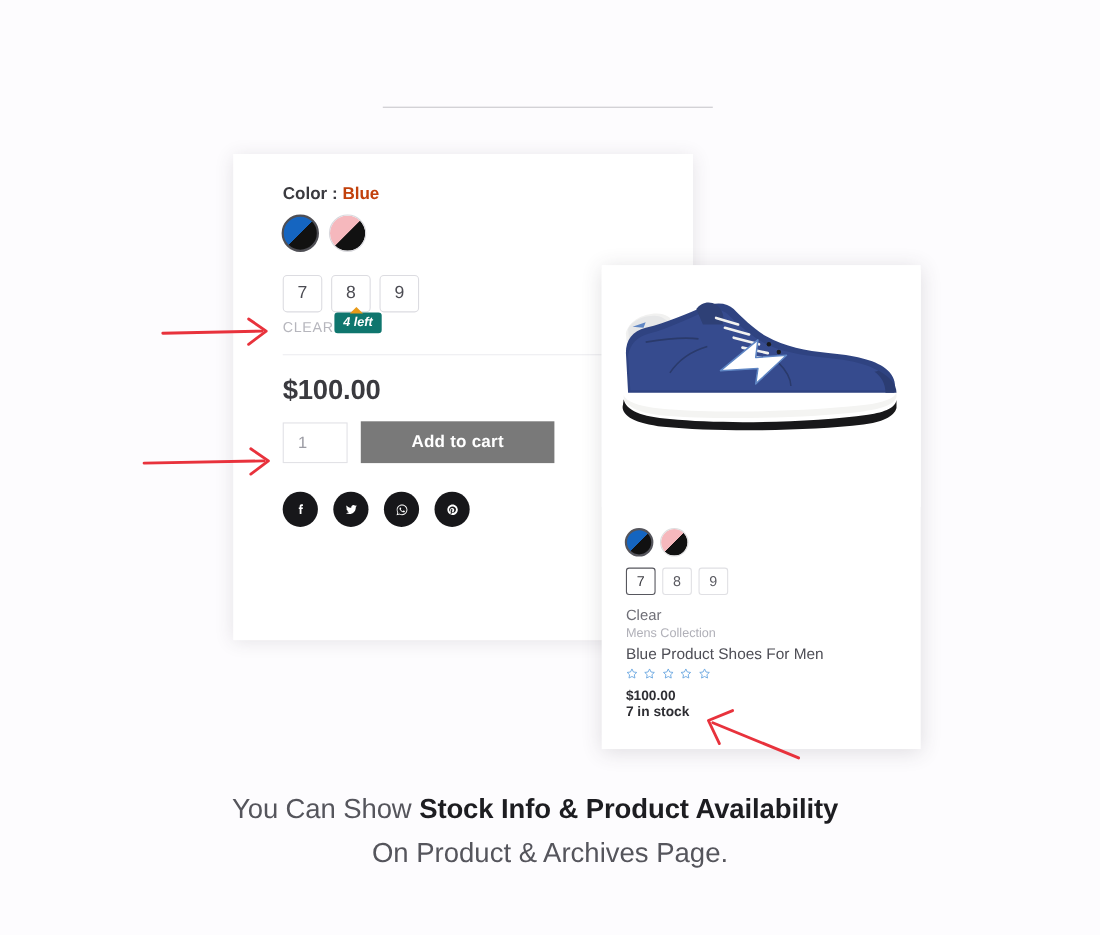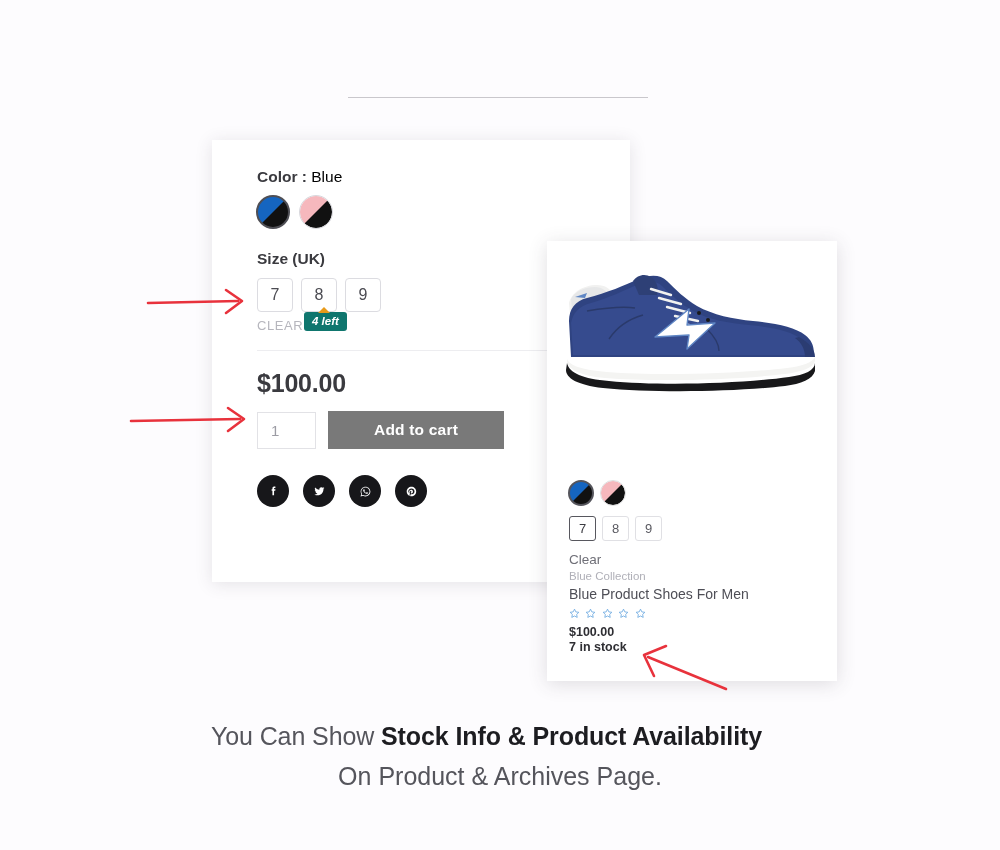--- a/index.html
+++ b/index.html
@@ -45,22 +45,22 @@
   .pc-inner { padding: 28px 0 0 45px; }
 
   .attr-label {
     font-size: 15.5px;
     font-weight: bold;
     color: #3a3a3f;
     margin: 0 0 10px 0;
   }
   .attr-label .attr-sep { font-weight: bold; color: #3a3a3f; }
   .attr-label .attr-value {
-    font-weight: normal;
-    color: #000000;
+    font-weight: bold;
+    color: #c2410c;
   }
 
   .swatch-row { display: flex; gap: 11px; margin-bottom: 22px; }
   .swatch {
     width: 32px; height: 32px;
     border-radius: 50%;
     position: relative;
     box-sizing: border-box;
     overflow: hidden;
   }
@@ -275,21 +275,20 @@
           <div class="swatch-ring"></div>
         </div>
         <div class="swatch-wrap unselected">
           <div class="swatch pink">
               <div class="half-a"></div>
             </div>
           <div class="swatch-ring"></div>
         </div>
       </div>
 
-      <div class="attr-label">Size (UK)</div>
 
       <div class="size-row">
         <div class="size-box">7</div>
         <div class="size-box">8</div>
         <div class="size-box">9</div>
         <div class="tooltip-badge">4 left</div>
       </div>
 
       <div class="clear-link">CLEAR</div>
 
@@ -392,21 +391,21 @@
         </div>
       </div>
 
       <div class="ac-size-row">
         <div class="ac-size-box selected">7</div>
         <div class="ac-size-box">8</div>
         <div class="ac-size-box">9</div>
       </div>
 
       <div class="ac-clear">Clear</div>
-      <div class="ac-cat">Blue Collection</div>
+      <div class="ac-cat">Mens Collection</div>
       <div class="ac-title">Blue Product Shoes For Men</div>
 
       <div class="ac-stars">
         <svg viewBox="0 0 24 24">
             <path d="M12 2.5l2.9 6 6.6.9-4.8 4.6 1.2 6.5-5.9-3.1-5.9 3.1 1.2-6.5L2.5 9.4l6.6-.9z" fill="none" stroke="#6aa7e0" stroke-width="1.8"></path>
           </svg>
         <svg viewBox="0 0 24 24">
             <path d="M12 2.5l2.9 6 6.6.9-4.8 4.6 1.2 6.5-5.9-3.1-5.9 3.1 1.2-6.5L2.5 9.4l6.6-.9z" fill="none" stroke="#6aa7e0" stroke-width="1.8"></path>
           </svg>
         <svg viewBox="0 0 24 24">

